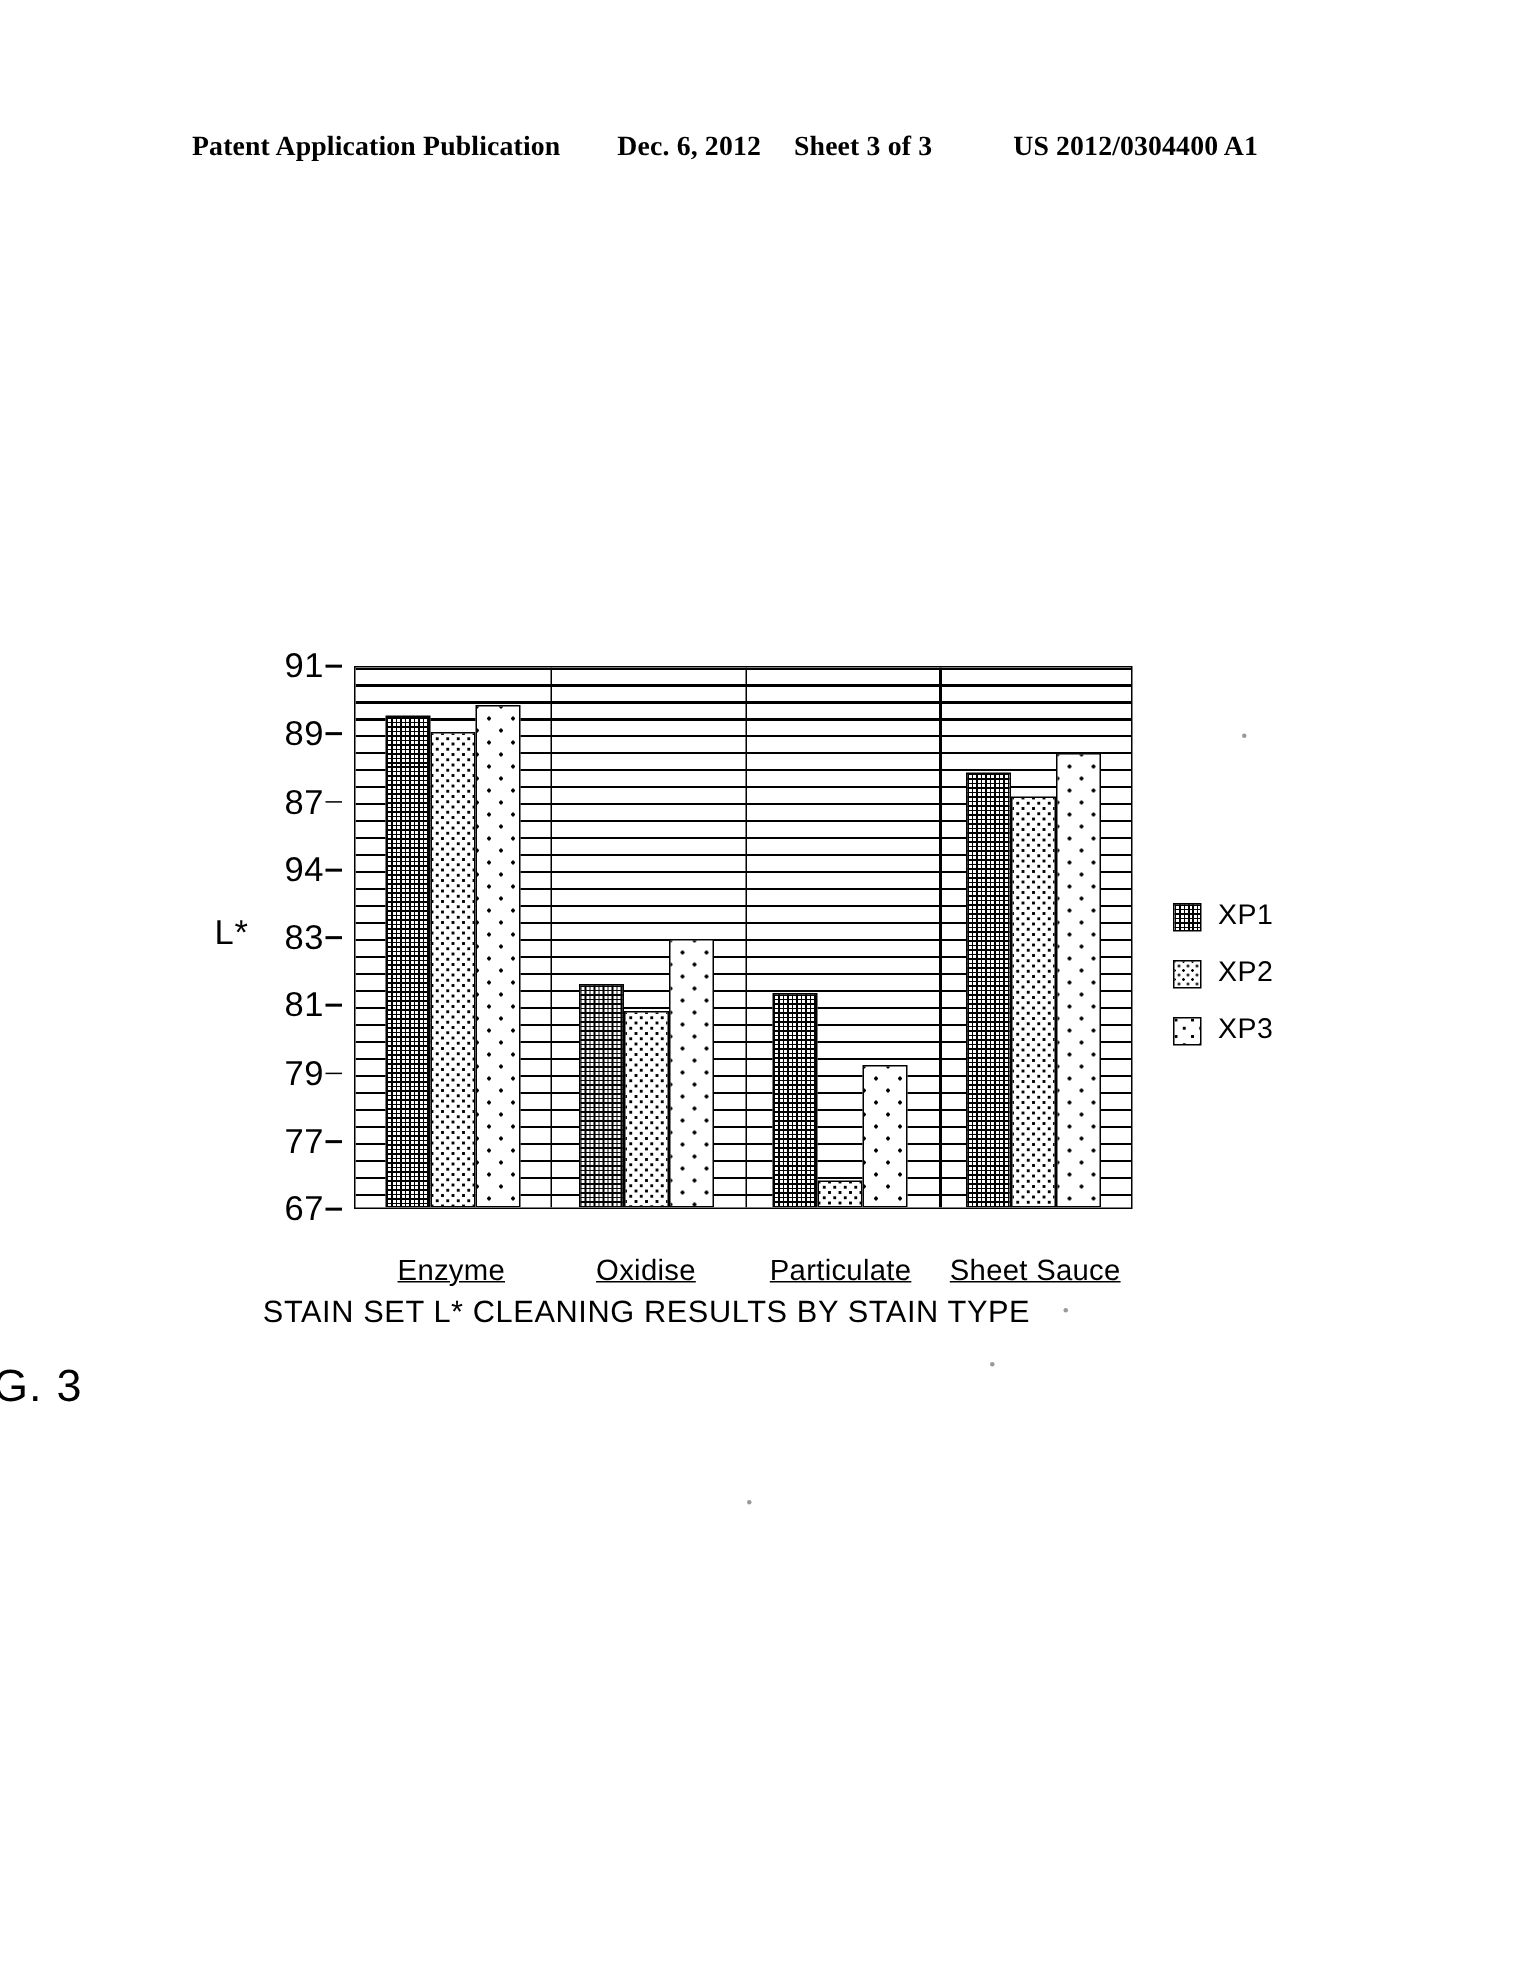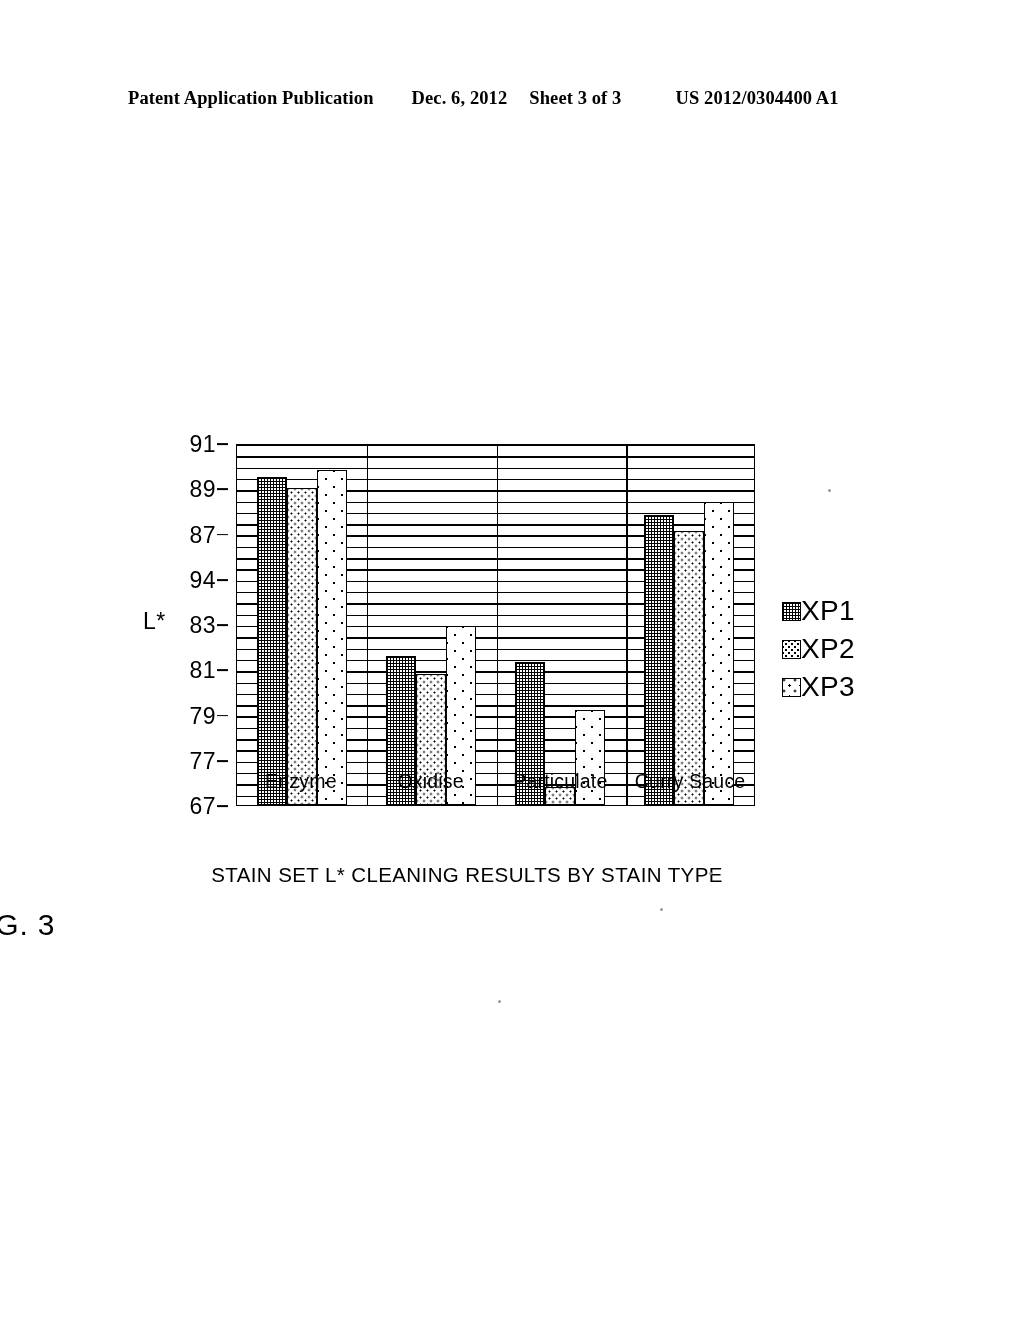--- a/index.html
+++ b/index.html
@@ -154,41 +154,41 @@
     left: 143px;
     top: 608px;
     font-size: 23px;
     letter-spacing: 0.5px;
   }
 
   
   .x-labels {
     position: absolute;
     left: 236px;
-    top: 770px;
+    top: 836px;
     width: 519px;
     display: flex;
+    text-decoration: underline;
   }
   .x-label {
     flex: 1 1 0;
     text-align: center;
     font-size: 19.5px;
     letter-spacing: 0.2px;
     white-space: nowrap;
   }
 
   .x-axis-title {
     position: absolute;
     left: 0;
     top: 863px;
     width: 912px;
     text-align: center;
     font-size: 20.5px;
     letter-spacing: 0.4px;
-    margin-left: 36px;
   }
   .x-axis-title .inner {
     position: relative;
     left: -25px;
   }
 
   .fig-caption {
     position: absolute;
     left: 0;
     top: 908px;
@@ -235,21 +235,22 @@
     background-position: 0 0, 3px 3px;
   }
   .legend-swatch.xp3 {
     background-image:
       radial-gradient(#000 1px, rgba(0,0,0,0) 1.3px),
       radial-gradient(#000 1px, rgba(0,0,0,0) 1.3px);
     background-size: 11px 11px, 11px 11px;
     background-position: 1px 1px, 6.5px 6.5px;
   }
   .legend-label {
-    font-size: 28px;
+    margin-left: 11px;
+    font-size: 19px;
     letter-spacing: 0.3px;
   }
 
   
   .speck {
     position: absolute;
     background: #9a9a9a;
     width: 3px;
     height: 3px;
     border-radius: 50%;
@@ -315,21 +316,21 @@
           <div class="bar xp2" style="height: 273.762px;"></div>
           <div class="bar xp3" style="height: 303.175px;"></div>
         </div>
       </div>
   </div>
 
   <div class="x-labels" id="xlabels">
       <div class="x-label">Enzyme</div>
       <div class="x-label">Oxidise</div>
       <div class="x-label">Particulate</div>
-      <div class="x-label">Curry Sauce</div>
+      <div class="x-label">Sheet Sauce</div>
     </div>
 
   <div class="x-axis-title">
     <span class="inner">STAIN SET L* CLEANING RESULTS BY STAIN TYPE</span>
   </div>
 
   <div class="fig-caption">
     <span class="inner">FIG. 3</span>
   </div>
 

